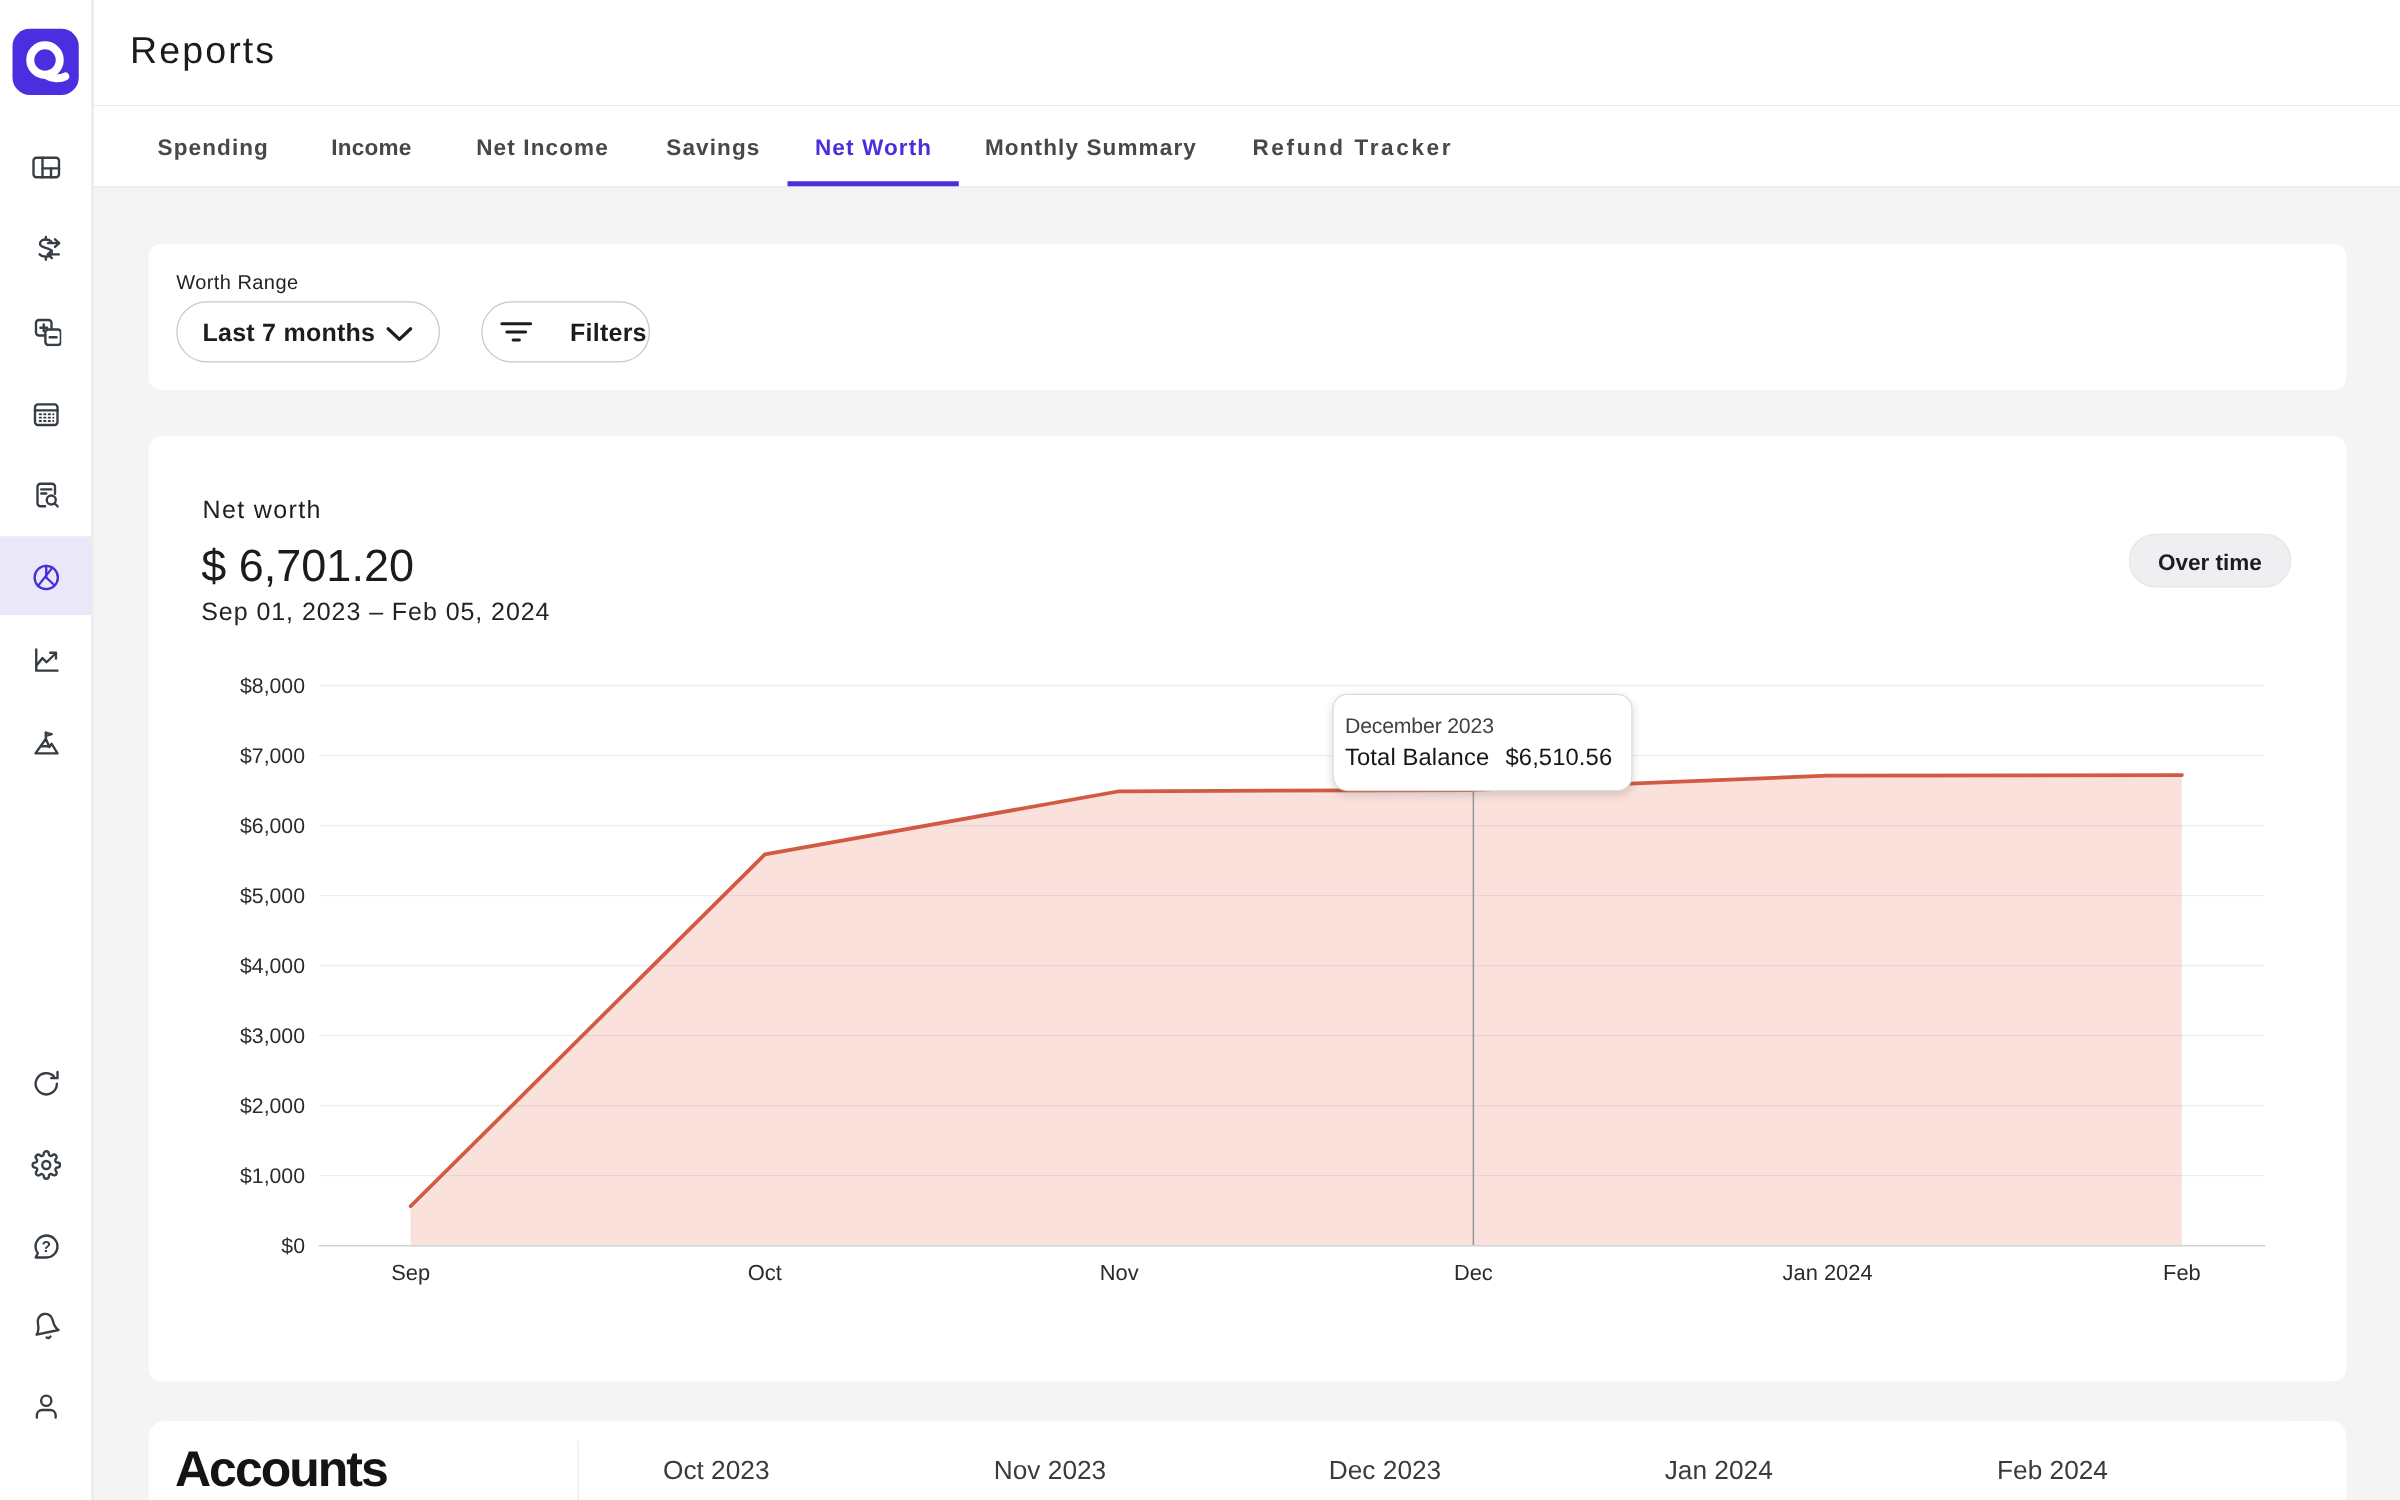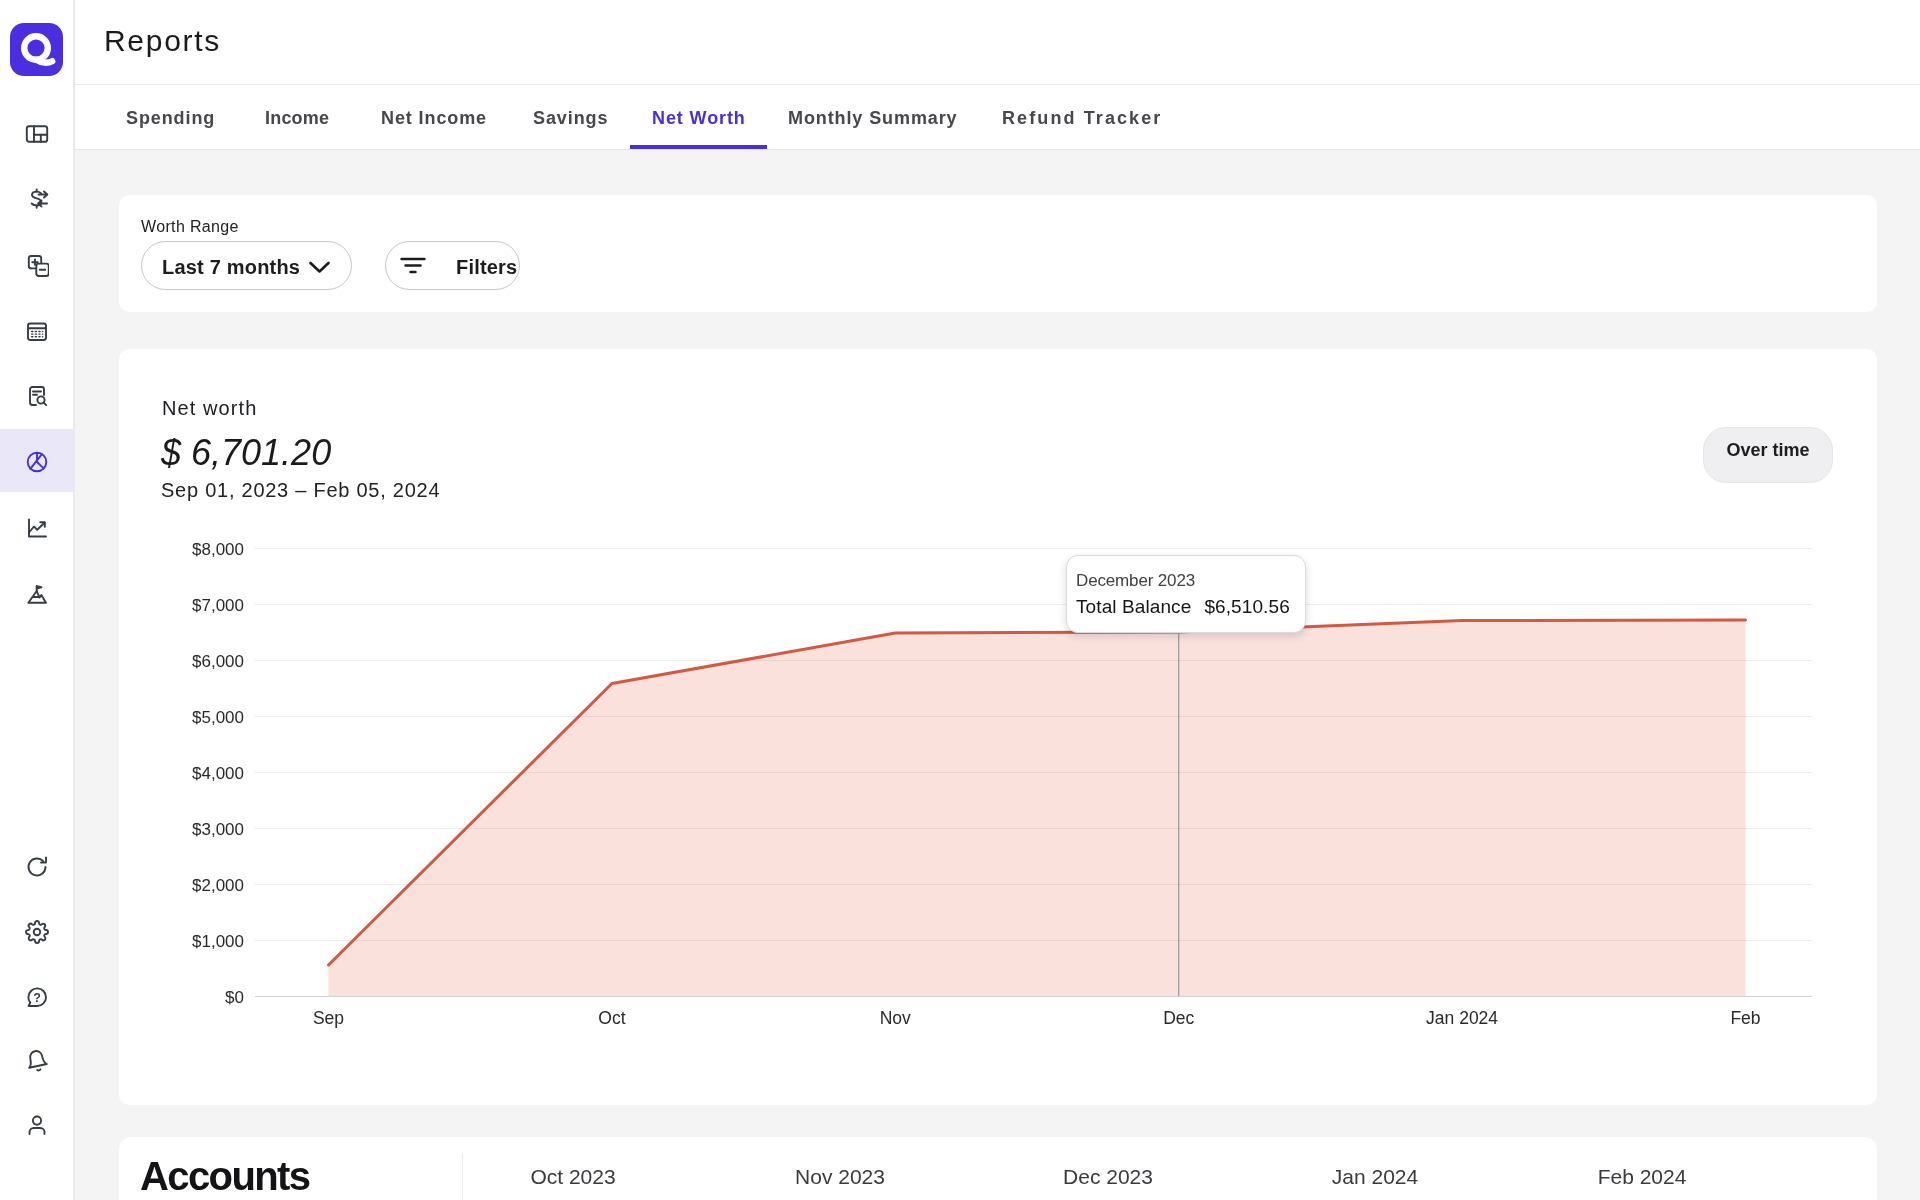--- a/index.html
+++ b/index.html
@@ -18,23 +18,23 @@
 .content { padding:45px 43px 0 44px; }
 .card { background:#fff; border-radius:10px; position:relative; }
 .filtercard { height:117px; }
 .lbl { position:absolute; left:22px; top:23px; font-size:16px; color:#232326; letter-spacing:.35px; }
 .btn { position:absolute; top:46px; height:49px; border:1.5px solid #c6c7cb; border-radius:25px; background:#fff; display:flex; align-items:center; }
 .btn1 { left:22px; width:211px; padding-left:20px; }
 .btn2 { left:266px; width:135px; padding-left:14px;gap:20px; }
 .btn .t { font-size:20px; font-weight:700; color:#1d1d20; letter-spacing:.2px; position:relative; top:1.5px; }
 .chartcard { margin-top:37px; height:756px; }
 .nw-label { position:absolute; left:43px; top:48px; font-size:20px; color:#202024; letter-spacing:1.1px; }
-.nw-amount { position:absolute; left:42px; top:83px; font-size:36px; font-weight:500; color:#1b1b1e;font-style:italic; }
+.nw-amount { position:absolute; left:42px; top:83px; font-size:36px; font-weight:500; color:#1b1b1e; }
 .nw-dates { position:absolute; left:42px; top:130px; font-size:20px; color:#232327; letter-spacing:.75px; }
-.overtime { position:absolute; left:1584px; top:78px; width:130px; height:56px; background:#efeff1; border:1px solid #e6e6e9; border-radius:23px; text-align:center; line-height:44px; font-size:18px; font-weight:700; color:#1d1d20; }
+.overtime { position:absolute; left:1584px; top:78px; width:130px; height:43px; background:#efeff1; border:1px solid #e6e6e9; border-radius:23px; text-align:center; line-height:44px; font-size:18px; font-weight:700; color:#1d1d20; }
 .tooltip { position:absolute; left:947px; top:206px; width:240px; height:78px; background:#fff; border:1px solid #dbdbde; border-radius:12px; box-shadow:0 3px 8px rgba(0,0,0,.14); padding:15px 0 0 9px; }
 .tt1 { font-size:17px; color:#414144; letter-spacing:-.15px; }
 .tt2 { font-size:19px; color:#161619; margin-top:5px; letter-spacing:.1px; }
 .acctcard { margin-top:32px; height:120px; border-radius:12px; }
 .acct-title { position:absolute; left:21px; top:17px; font-size:40px; font-weight:700; color:#141417; letter-spacing:-1.6px;text-align:center; }
 .acct-div { position:absolute; left:343px; top:16px; width:1px; height:104px; background:#ececee; }
 .colhdr { position:absolute; top:28px; width:200px; text-align:center; font-size:21px; font-weight:500; color:#3b3b3f; }
 </style>
 </head>
 <body>

